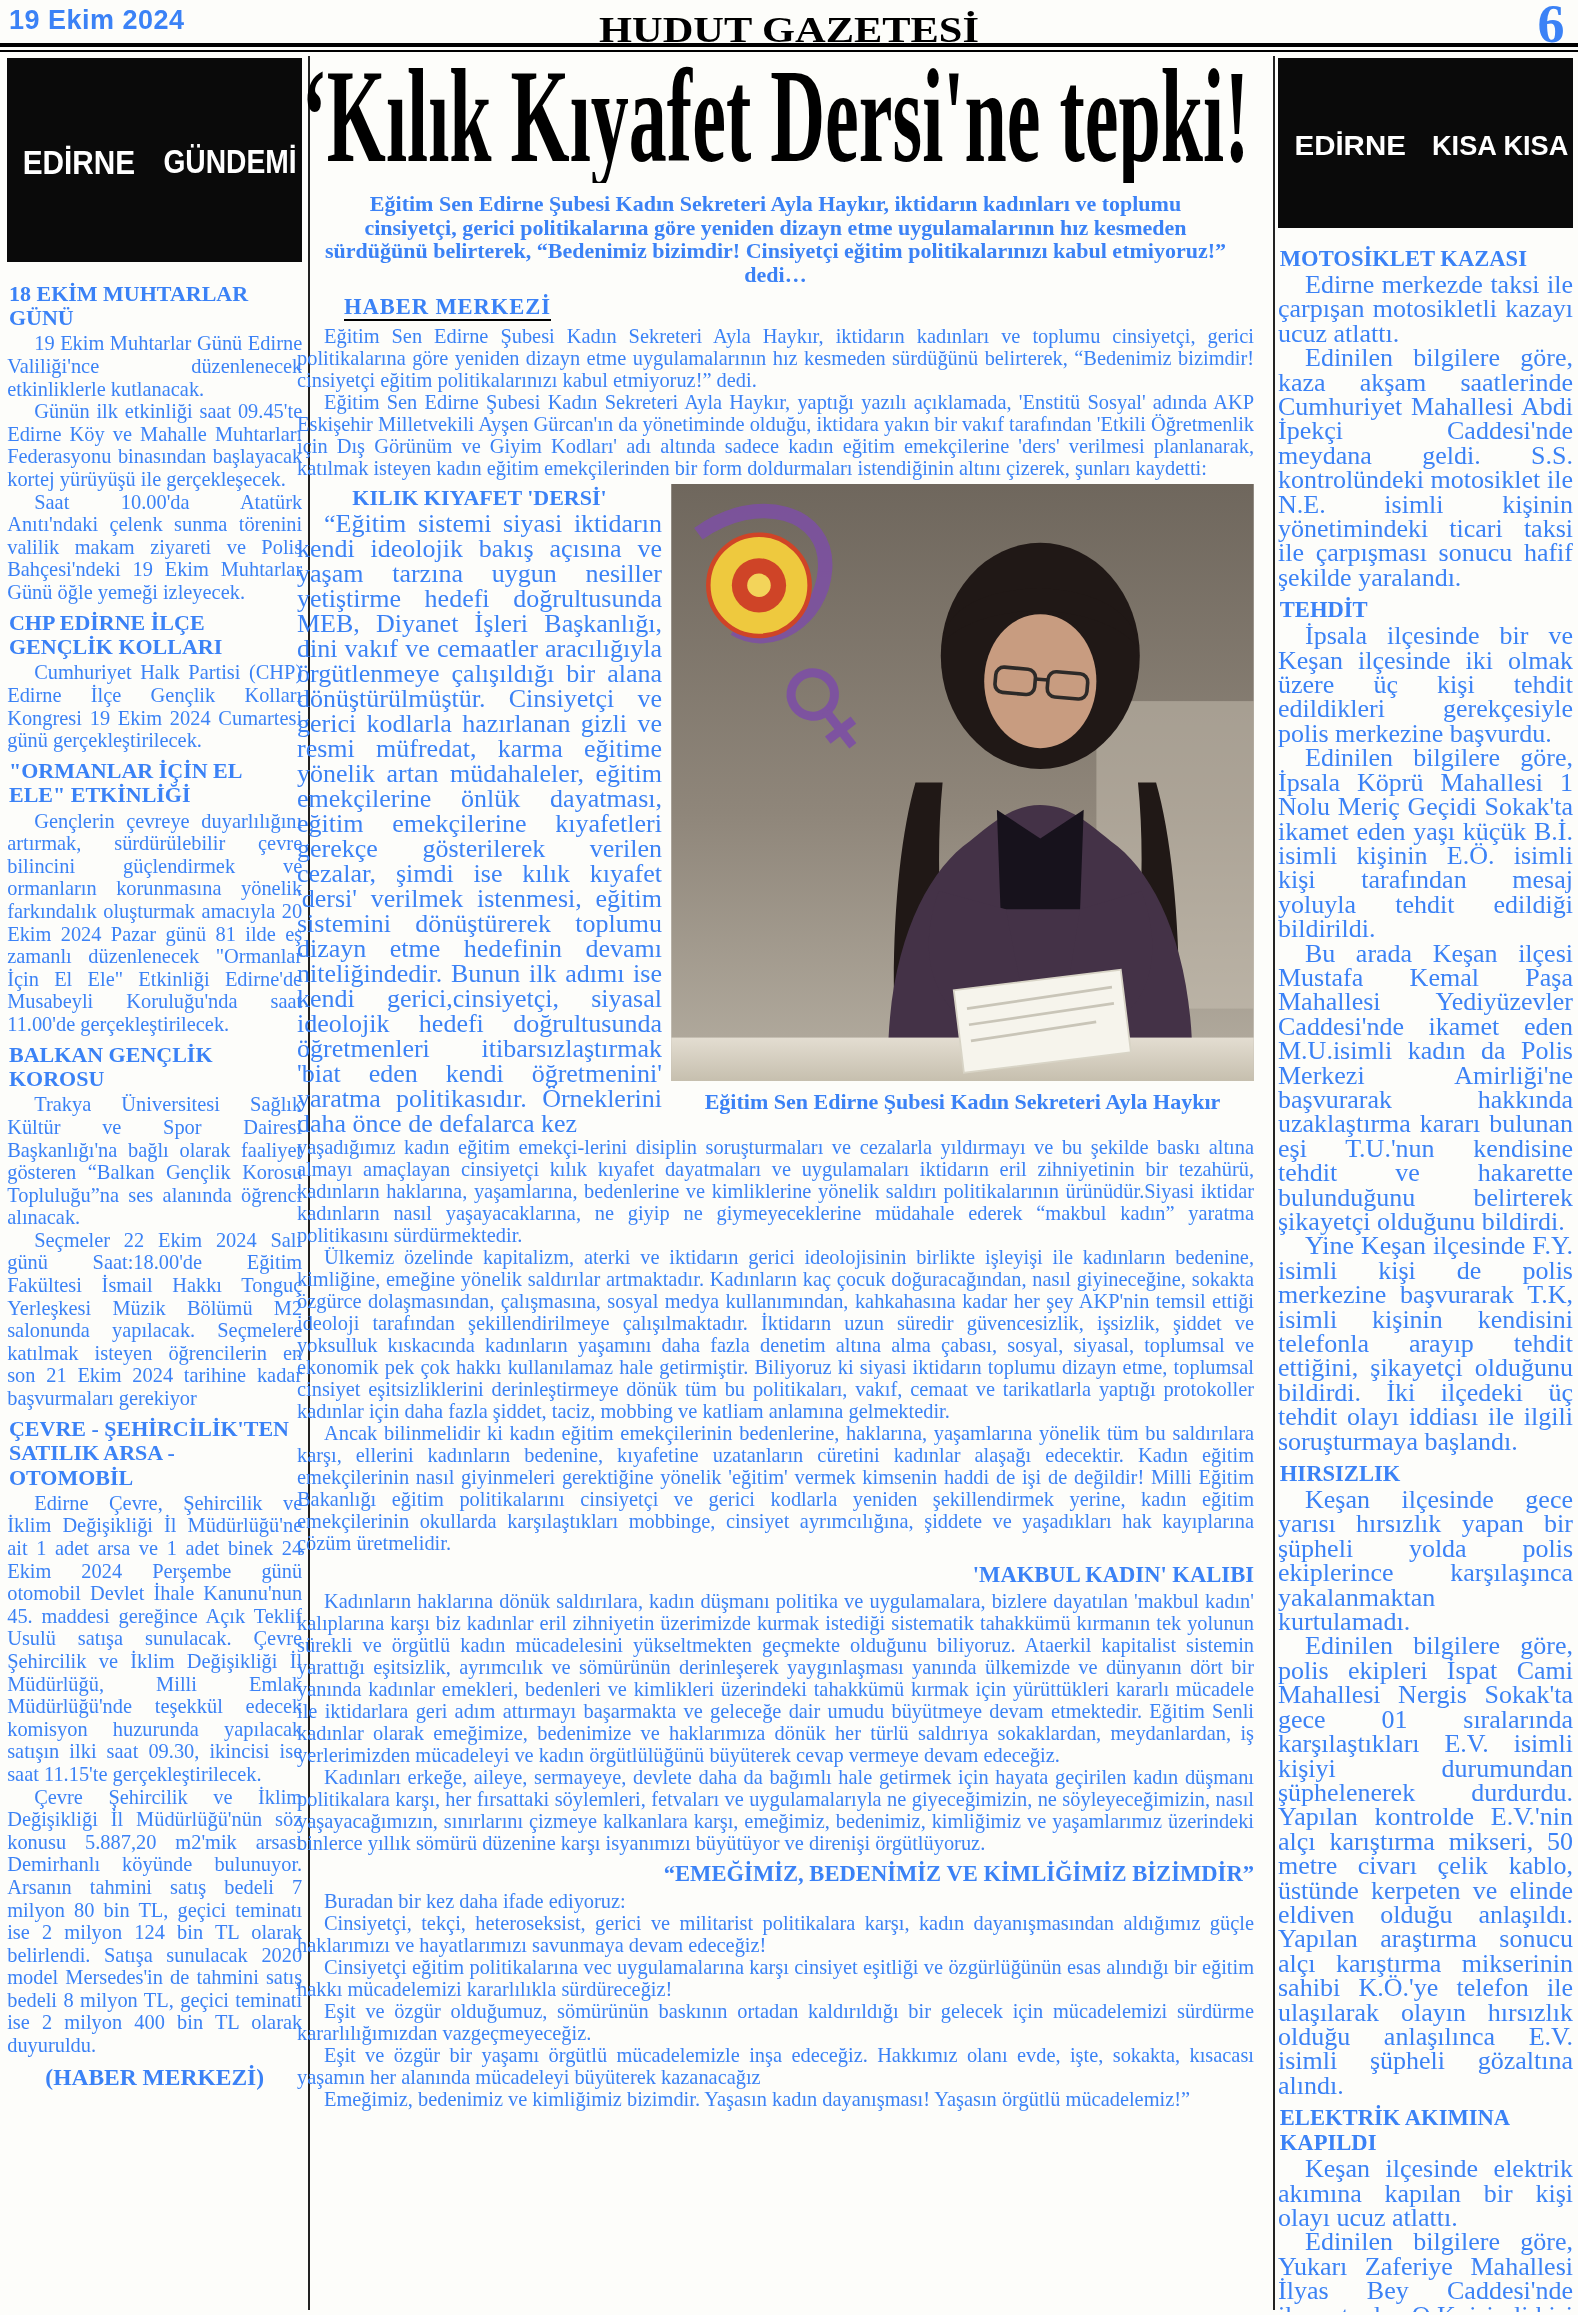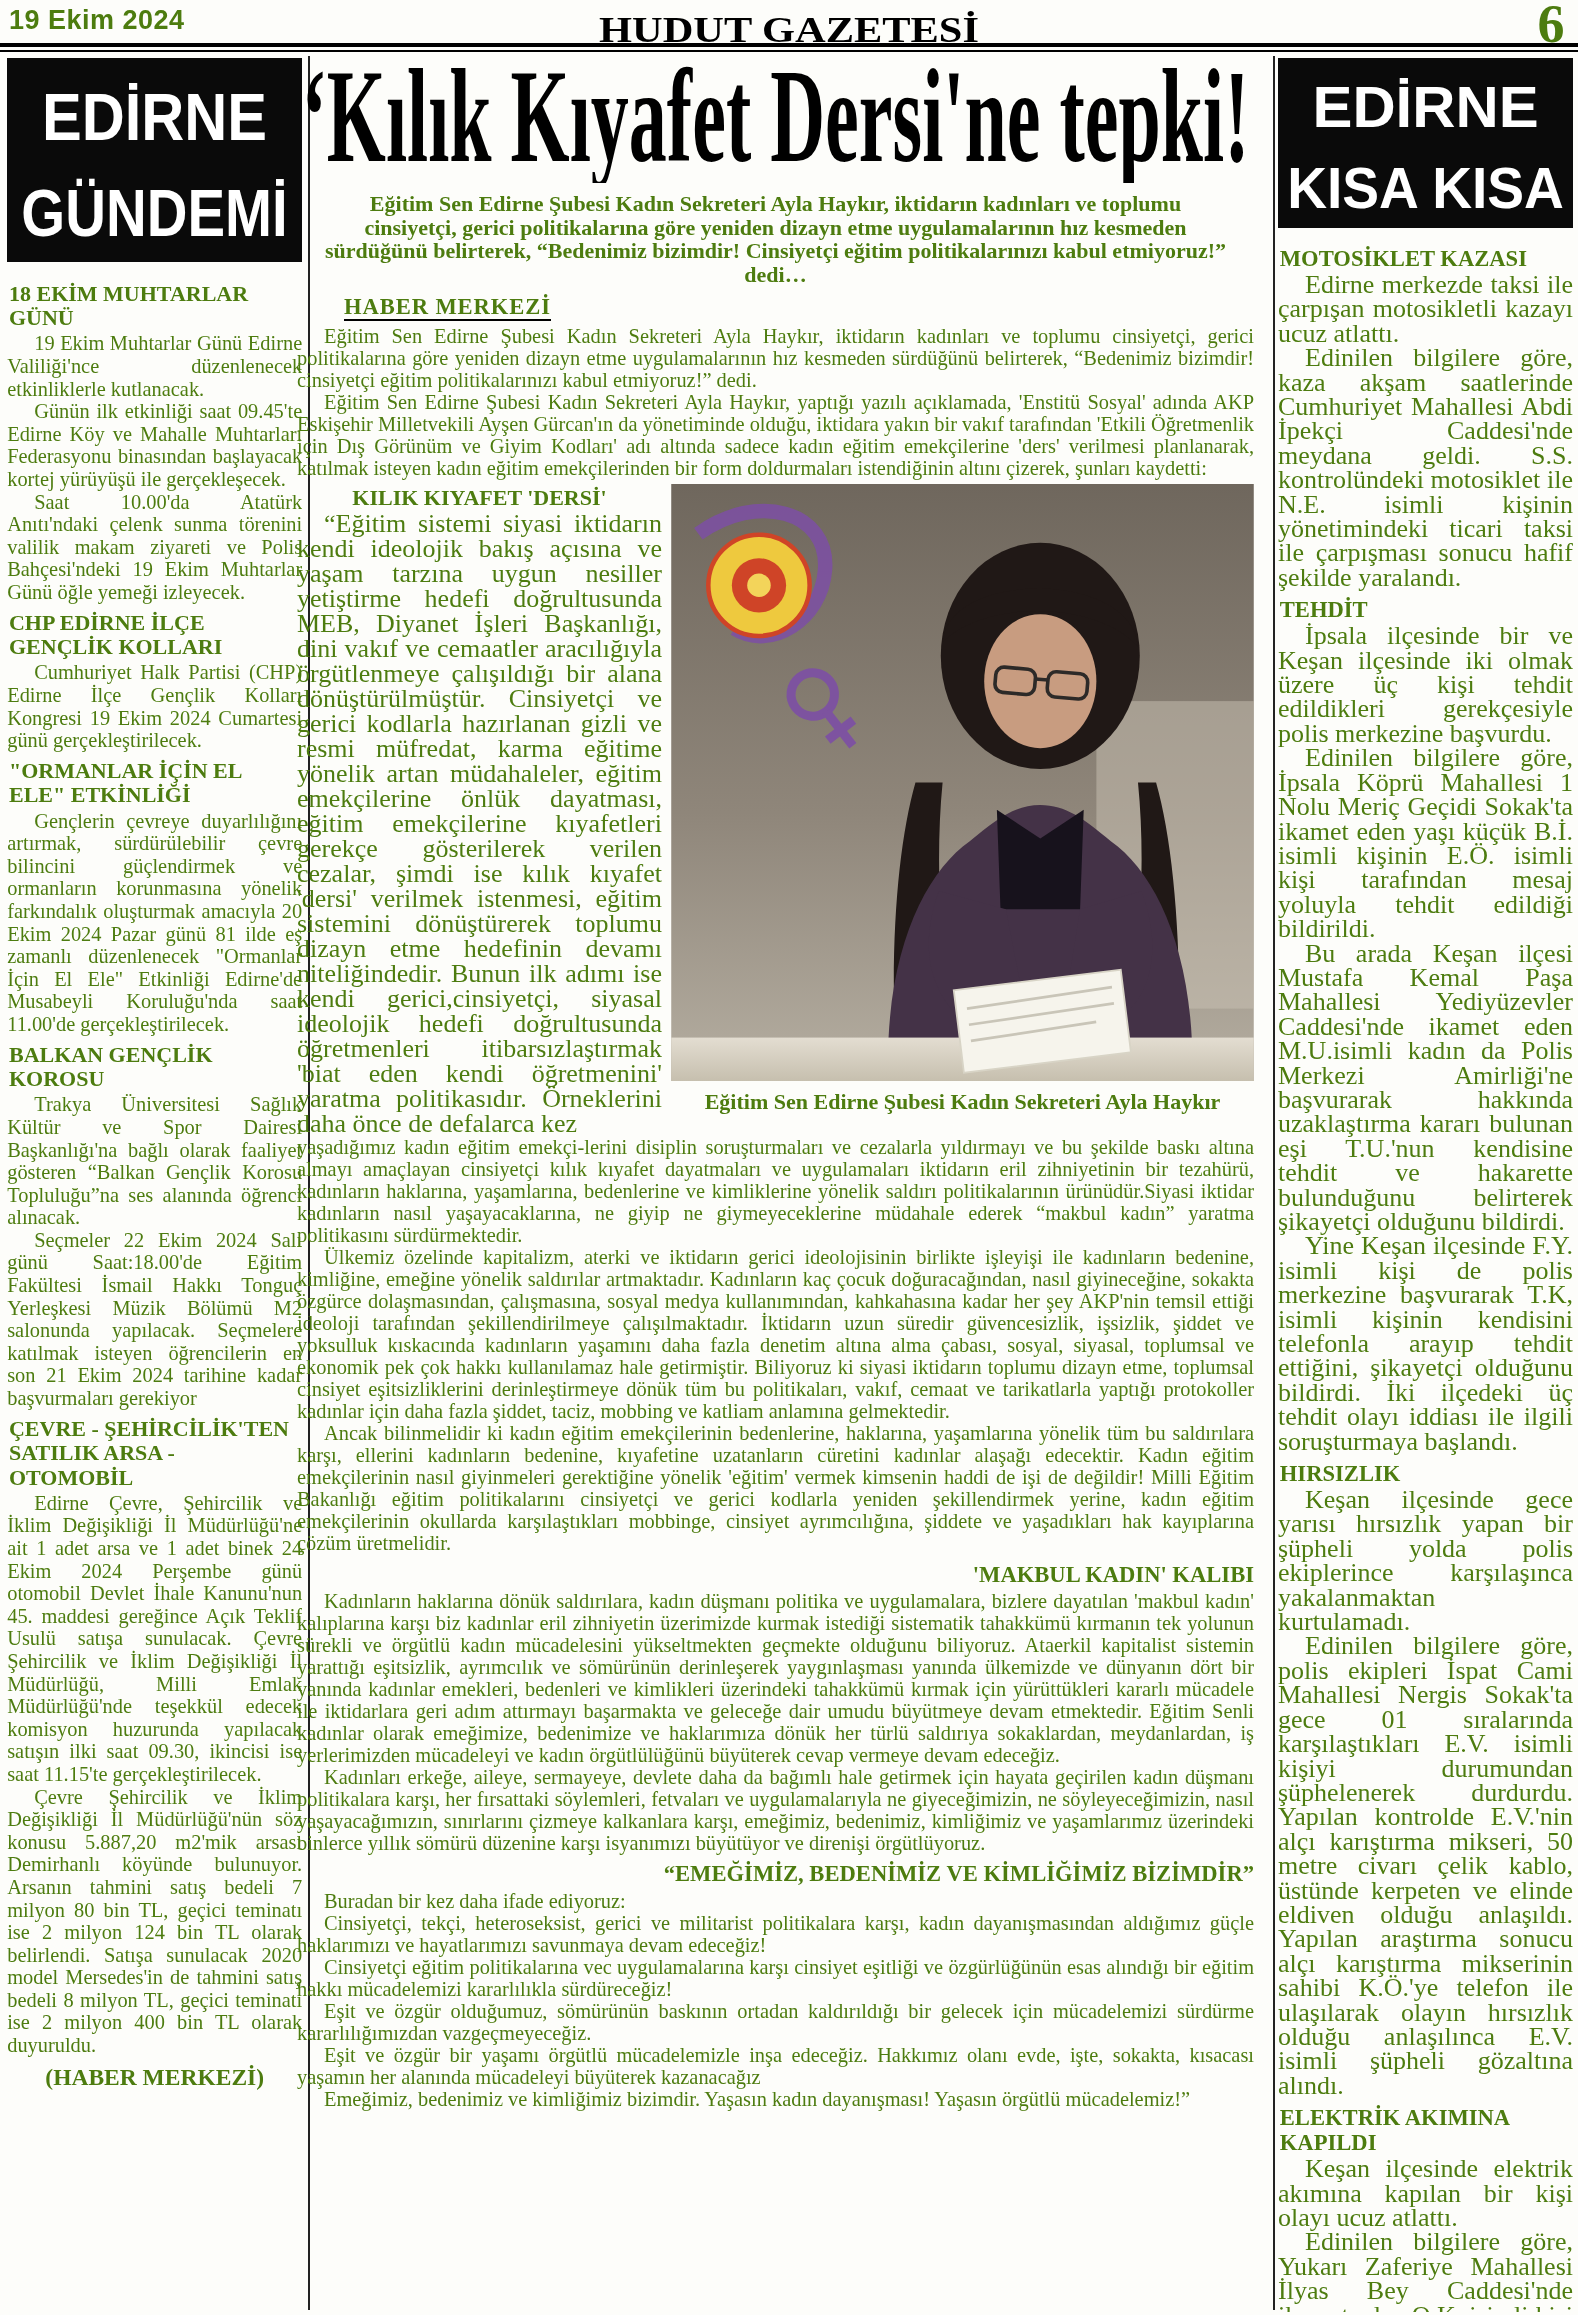--- a/index.html
+++ b/index.html
@@ -1,30 +1,30 @@
 <!DOCTYPE html>
 <html style="font-size:14.5px"><head>
 <meta charset="utf-8">
 <style>
   html,body{margin:0;padding:0;background:#9a9a9a;}
   .page{position:relative;width:1579px;height:2316px;background:#fdfdfa;overflow:hidden;
-        color:#4d7c0f;font-family:"Liberation Serif",serif;}
+        color:#3b82f6;font-family:"Liberation Serif",serif;}
   
   .masthead-date{position:absolute;left:9px;top:5.4px;font:bold 27px "Liberation Sans",sans-serif;letter-spacing:0.5px;}
   .masthead-svg{position:absolute;left:590px;top:7.2px;}
   .page-number{position:absolute;right:14.5px;top:-7.2px;font:bold 54px "Liberation Serif",serif;}
   .hrule{position:absolute;left:0;width:1579px;top:43px;height:3.6px;background:#000;}
   .hrule.thin{top:50px;height:1.8px;}
   .vrule{position:absolute;top:56px;height:2254px;width:1.8px;background:#222;}
   .vrule.v1{left:308px;}.vrule.v2{left:1273px;}
   
   .col-left{position:absolute;left:7.2px;top:58px;width:295px;height:2254px;overflow:hidden;}
   .col-right{position:absolute;left:1278px;top:58px;width:295px;height:2254px;overflow:hidden;}
   .col-center{position:absolute;left:297px;top:45px;width:957px;height:2269px;overflow:hidden;}
-  .sidebox{background:#0a0a0a;display:flex;flex-direction:column;align-items:center;justify-content:center;text-align:center;}
+  .sidebox{background:#0a0a0a;display:flex;flex-direction:row;align-items:center;justify-content:center;text-align:center;}
   .sidebox.lbox{height:204px;gap:7.2px;}
   .sidebox.rbox{height:170px;gap:5.4px;}
   .col-h{font:bold 22px/24.4px "Liberation Serif",serif;margin:7.2px 1.8px 1.8px;}
   .col-p{text-align:justify;text-indent:27px;}
   .col-left .col-p{font-size:20.4px;line-height:22.6px;}
   .col-right .col-p{font-size:26px;line-height:24.4px;}
   .col-right .col-h{font-size:22.6px;line-height:25px;}
   .col-footer{font-weight:bold;font-size:23.5px;line-height:27px;text-align:center;margin-top:7.2px;}
   
   .headline-svg{display:block;}

